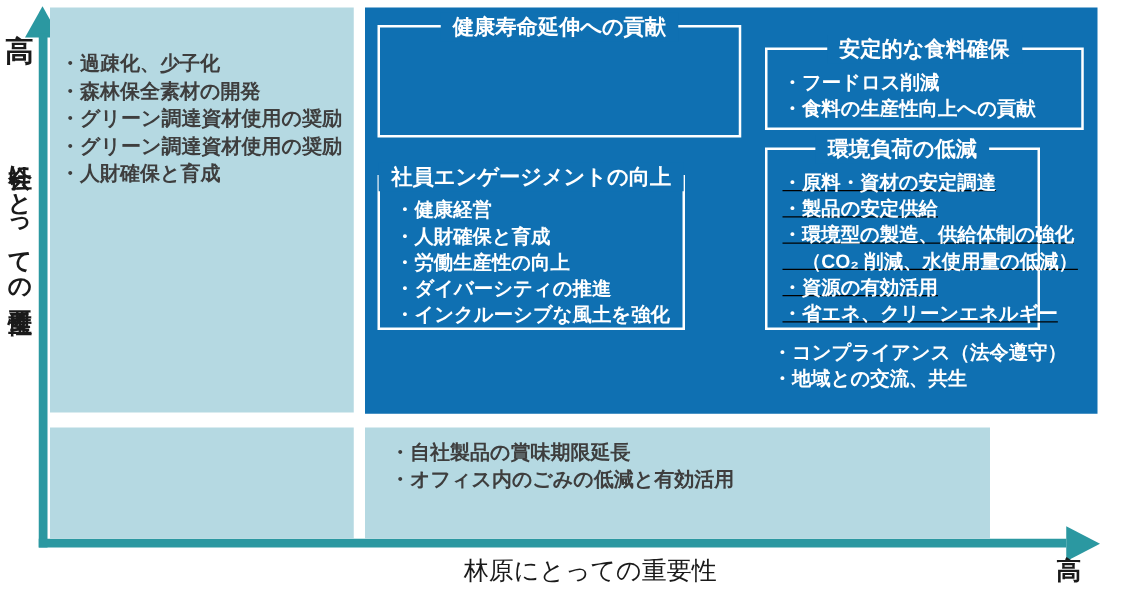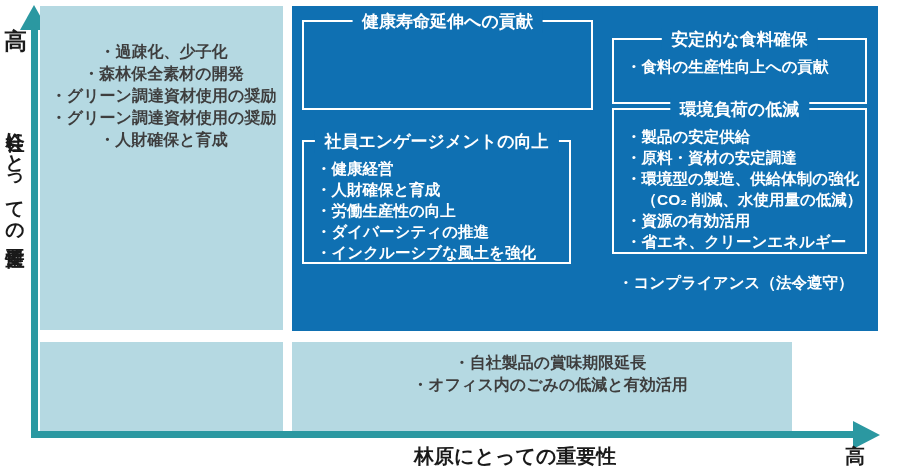--- a/index.html
+++ b/index.html
@@ -14,47 +14,47 @@
   .y-axis-arrow { position:absolute; left:20px; top:5px; width:0; height:0;
     border-left:14px solid transparent; border-right:14px solid transparent; border-bottom:25px solid #2b98a1; }
   .x-axis-line { position:absolute; left:31px; top:431px; width:822px; height:7px; background:#2b98a1; }
   .x-axis-arrow { position:absolute; left:853px; top:421px; width:0; height:0;
     border-top:14px solid transparent; border-bottom:14px solid transparent; border-left:27px solid #2b98a1; }
 
   
   .y-high { position:absolute; left:4px; top:26px; font-size:23px; font-weight:700; color:#1a1a1a; }
   .y-label { position:absolute; left:2px; top:117px; writing-mode:vertical-rl; text-orientation:upright;
     font-size:19px; font-weight:700; color:#1a1a1a; letter-spacing:1px; }
-  .x-label { position:absolute; left:371px; top:443px; font-size:20px; font-weight:700; color:#1a1a1a;margin-left:43px; }
+  .x-label { position:absolute; left:371px; top:443px; font-size:20px; font-weight:400; color:#1a1a1a; }
   .x-high { position:absolute; left:845px; top:443px; font-size:20px; font-weight:700; color:#1a1a1a; }
 
   
   .q-top-left { position:absolute; left:40px; top:6px; width:243px; height:324px; background:#b5d9e2; }
   .q-main     { position:absolute; left:292px; top:6px; width:586px; height:325px; background:#0f70b2; }
   .band-left  { position:absolute; left:40px; top:342px; width:243px; height:89px; background:#b5d9e2; }
   .band-right { position:absolute; left:292px; top:342px; width:500px; height:89px; background:#b5d9e2; }
 
   
   ul { list-style:none; margin:0; padding:0; }
-  .gray-list li { font-size:16px; line-height:22px; font-weight:600; color:#3e3e3e; white-space:nowrap;text-align:center; }
+  .gray-list li { font-size:16px; line-height:22px; font-weight:600; color:#3e3e3e; white-space:nowrap; }
   .q-top-left ul { padding:35px 4px 0 8px; }
   .band-right ul { padding:10px 4px 0 20px; }
 
   
   .group-box { position:absolute; border:2px solid #ffffff; }
   .group-title { position:absolute; top:-12px; left:50%; transform:translateX(-50%);
     background:#0f70b2; padding:0 10px; font-size:17px; font-weight:700; color:#ffffff;
     line-height:23px; white-space:nowrap; }
   .group-box ul { padding:16px 4px 0 12px; }
   .white-items li { font-size:15.5px; line-height:21px; font-weight:700; color:#ffffff; white-space:nowrap; }
 
   .box-health     { left:10px;  top:14px;  width:291px; height:90px; }
-  .box-engagement { left:10px;  top:134px; width:269px; height:124px; }
+  .box-engagement { left:10px;  top:134px; width:246px; height:124px; }
   .box-food       { left:320px; top:32px;  width:255px; height:66px; }
-  .box-env        { left:320px; top:102px; width:255px; height:146px; }
+  .box-env        { left:320px; top:112px; width:220px; height:146px;text-decoration:underline; }
 
   .loose-middle { position:absolute; left:22px;  top:268px; }
   .loose-right  { position:absolute; left:326px; top:266px; }
 </style>
 </head>
 <body>
 
 <div class="stage">
 
   <div class="y-axis-arrow"></div>
@@ -90,39 +90,41 @@
         <li>・人財確保と育成</li>
         <li>・労働生産性の向上</li>
         <li>・ダイバーシティの推進</li>
         <li>・インクルーシブな風土を強化</li>
       </ul>
     </div>
 
     <div class="group-box box-food">
       <div class="group-title">安定的な食料確保</div>
       <ul class="white-items">
+        <li>・フードロス削減</li>
         <li>・食料の生産性向上への貢献</li>
       </ul>
     </div>
 
     <div class="group-box box-env">
       <div class="group-title">環境負荷の低減</div>
       <ul class="white-items">
+        <li>・原料・資材の安定調達</li>
         <li>・製品の安定供給</li>
-        <li>・原料・資材の安定調達</li>
         <li>・環境型の製造、供給体制の強化</li>
         <li>　（CO₂ 削減、水使用量の低減）</li>
         <li>・資源の有効活用</li>
         <li>・省エネ、クリーンエネルギー</li>
       </ul>
     </div>
 
 
     <ul class="white-items loose-right">
       <li>・コンプライアンス（法令遵守）</li>
+      <li>・地域との交流、共生</li>
     </ul>
 
   </div>
 
   <div class="band-left"></div>
   <div class="band-right">
     <ul class="gray-list">
       <li>・自社製品の賞味期限延長</li>
       <li>・オフィス内のごみの低減と有効活用</li>
     </ul>

